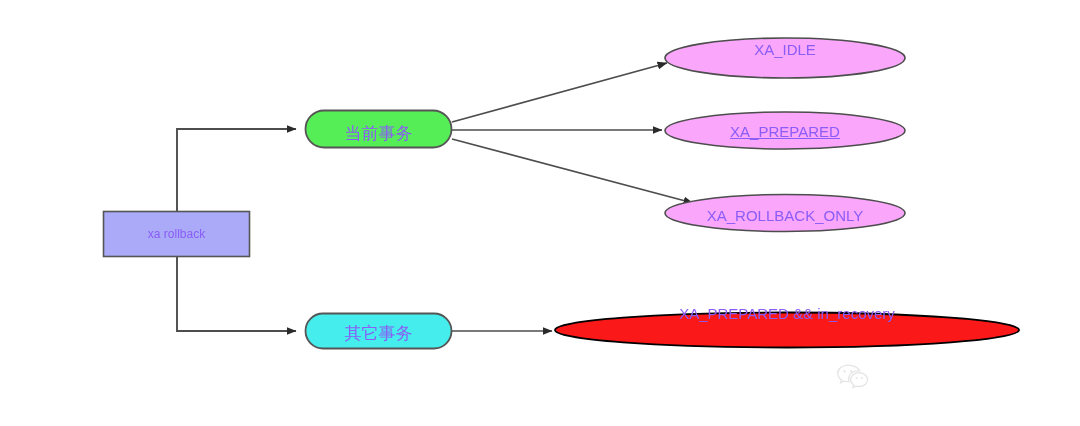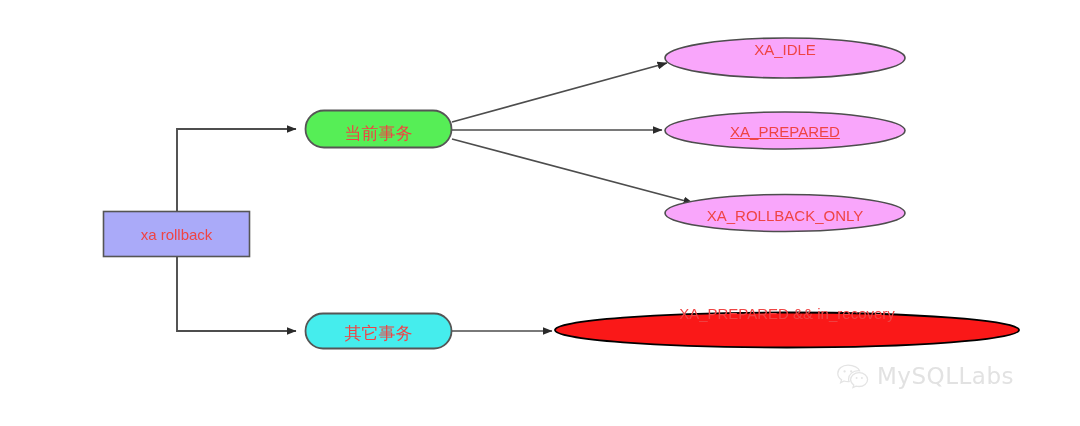--- a/index.html
+++ b/index.html
@@ -8,25 +8,25 @@
     background:#ffffff;
     font-family:"Liberation Sans","DejaVu Sans",sans-serif;
     overflow:hidden;
     position:relative;
   }
   #canvas{position:absolute;left:0;top:0;width:1080px;height:426px;}
 
   .node-label{
     position:absolute;
     display:flex;align-items:center;justify-content:center;
-    color:#ef4444;
+    color:#8b5cf6;
     white-space:nowrap;
     pointer-events:none;
   }
-  .lbl-rect{left:103px;top:211px;width:147px;height:46px;font-size:15px;}
+  .lbl-rect{left:103px;top:211px;width:147px;height:46px;font-size:12px;}
   .lbl-green{left:305px;top:110px;width:147px;height:46px;font-size:17px;}
   .lbl-cyan{left:305px;top:313px;width:147px;height:40px;font-size:17px;}
   .lbl-e1{left:665px;top:29px;width:240px;height:40px;font-size:15px;}
   .lbl-e2{left:665px;top:112px;width:240px;height:38px;font-size:15px;text-decoration:underline;}
   .lbl-e3{left:665px;top:196px;width:240px;height:38px;font-size:15px;}
   .lbl-e4{left:555px;top:295px;width:464px;height:36px;font-size:15px;}
 
   #watermark{
     position:absolute;left:836px;top:363px;
     display:flex;align-items:center;gap:7px;
@@ -90,14 +90,13 @@
 
 <div id="watermark">
   <svg width="34" height="26" viewBox="0 0 34 26">
     <path d="M12 2.2C6.3 2.2 1.8 5.9 1.8 10.4c0 2.5 1.5 4.8 3.8 6.3l-1 3.1 3.5-1.8c1.2.35 2.5.55 3.9.55.35 0 .7-.02 1.05-.05-.3-.8-.45-1.65-.45-2.5 0-4.6 4.4-8.3 9.9-8.3.35 0 .7.02 1.05.05C22.6 4.9 17.8 2.2 12 2.2z" fill="none" stroke="#e4e4e4" stroke-width="1.3"></path>
     <circle cx="8.6" cy="8.4" r="1.15" fill="#e4e4e4"></circle>
     <circle cx="15.2" cy="8.4" r="1.15" fill="#e4e4e4"></circle>
     <path d="M23.1 9.6c-4.7 0-8.5 3.1-8.5 7 0 2.2 1.25 4.15 3.2 5.4l-.8 2.6 2.95-1.5c1 .27 2.05.42 3.15.42 4.7 0 8.5-3.1 8.5-6.92 0-3.9-3.8-7-8.5-7z" fill="none" stroke="#e4e4e4" stroke-width="1.3"></path>
     <circle cx="20.6" cy="15" r="0.95" fill="#e4e4e4"></circle>
     <circle cx="25.9" cy="15" r="0.95" fill="#e4e4e4"></circle>
   </svg>
-  <span class="wm-text">MySQLLabs</span>
 </div>
 
 </body></html>

